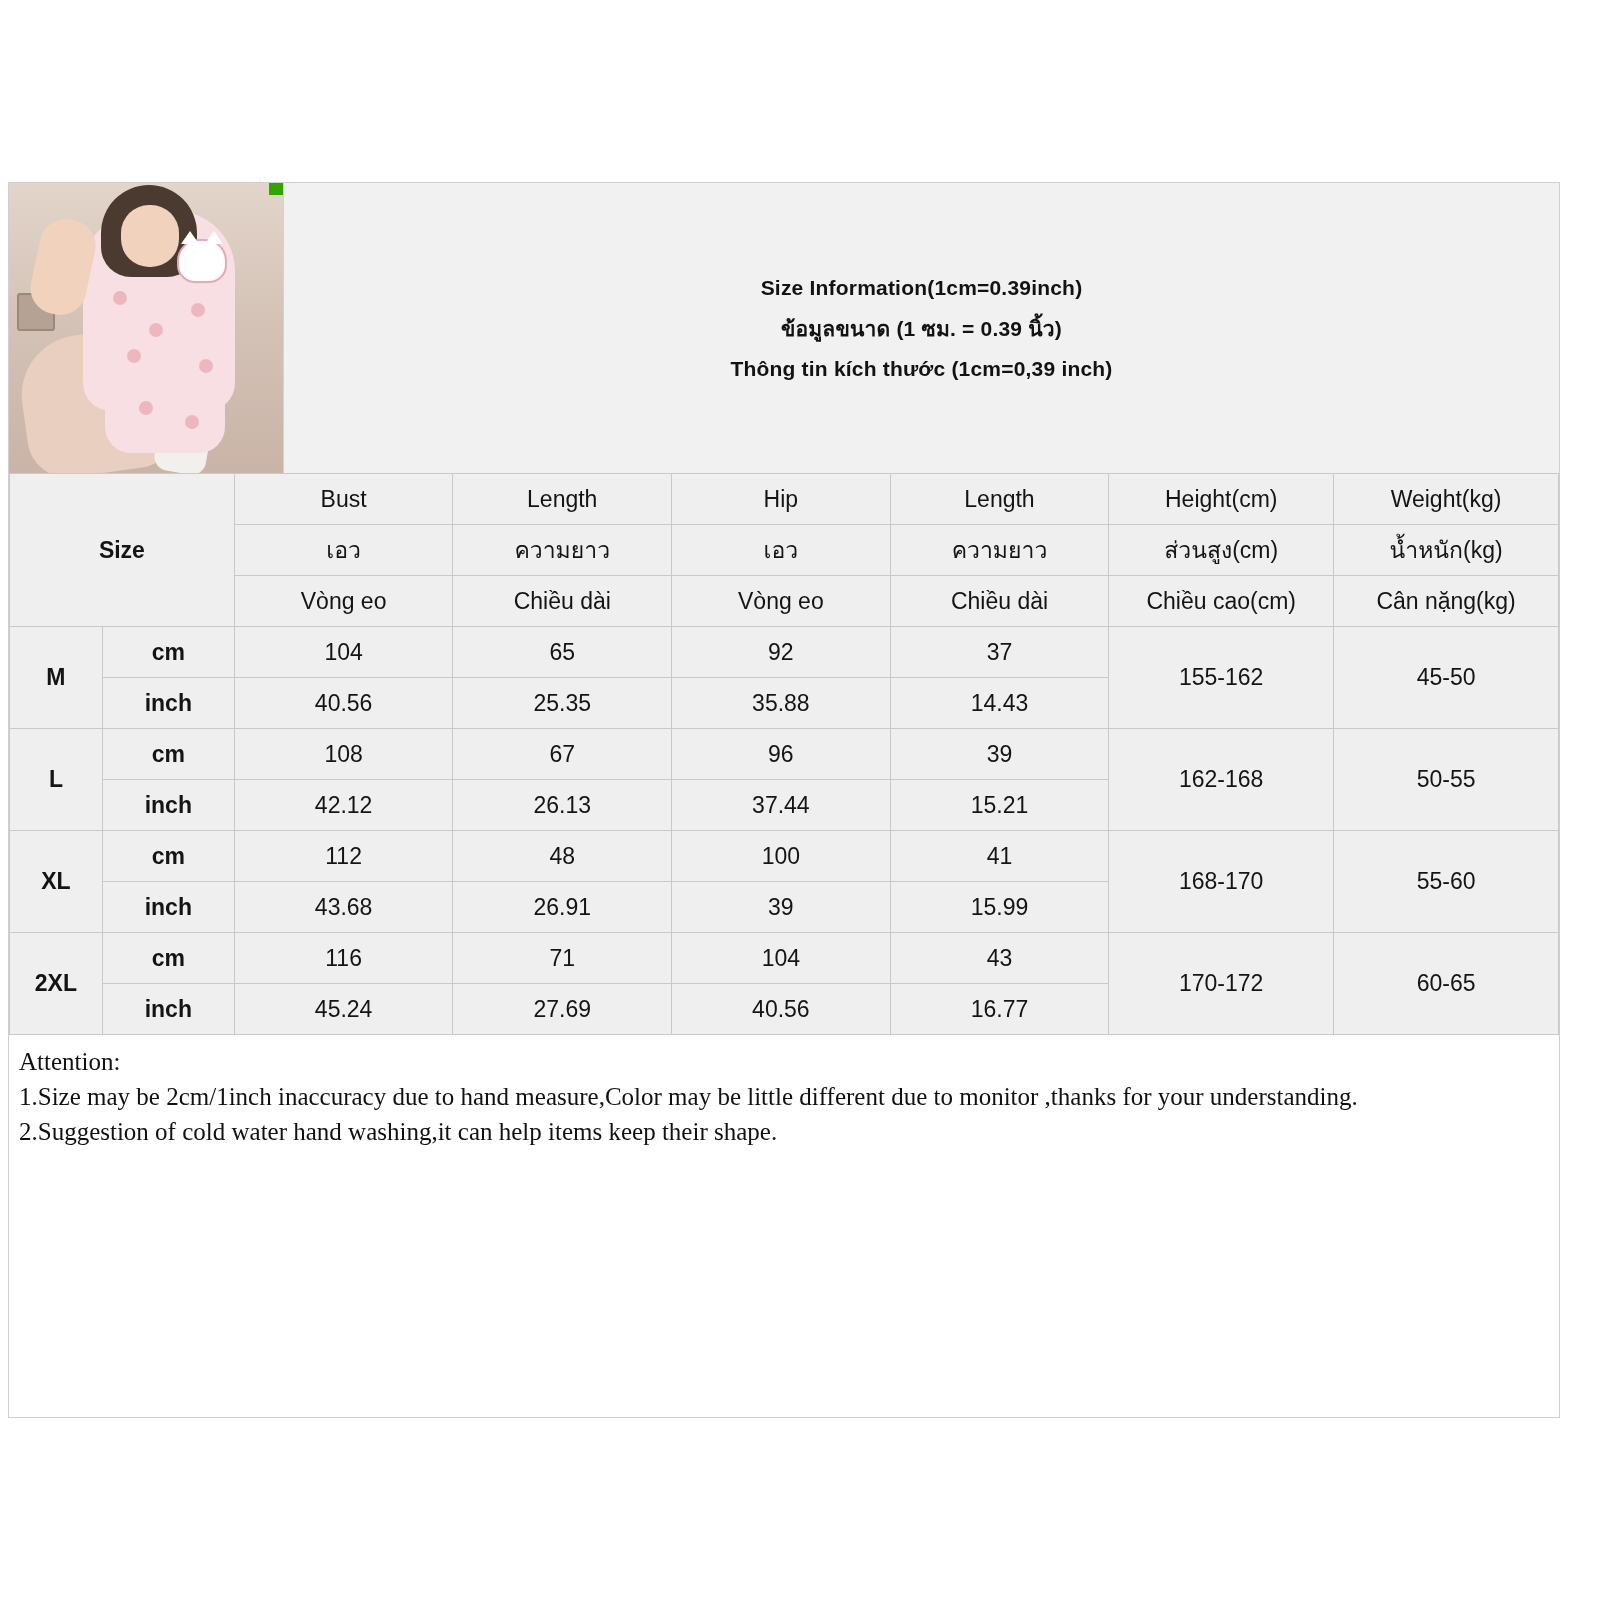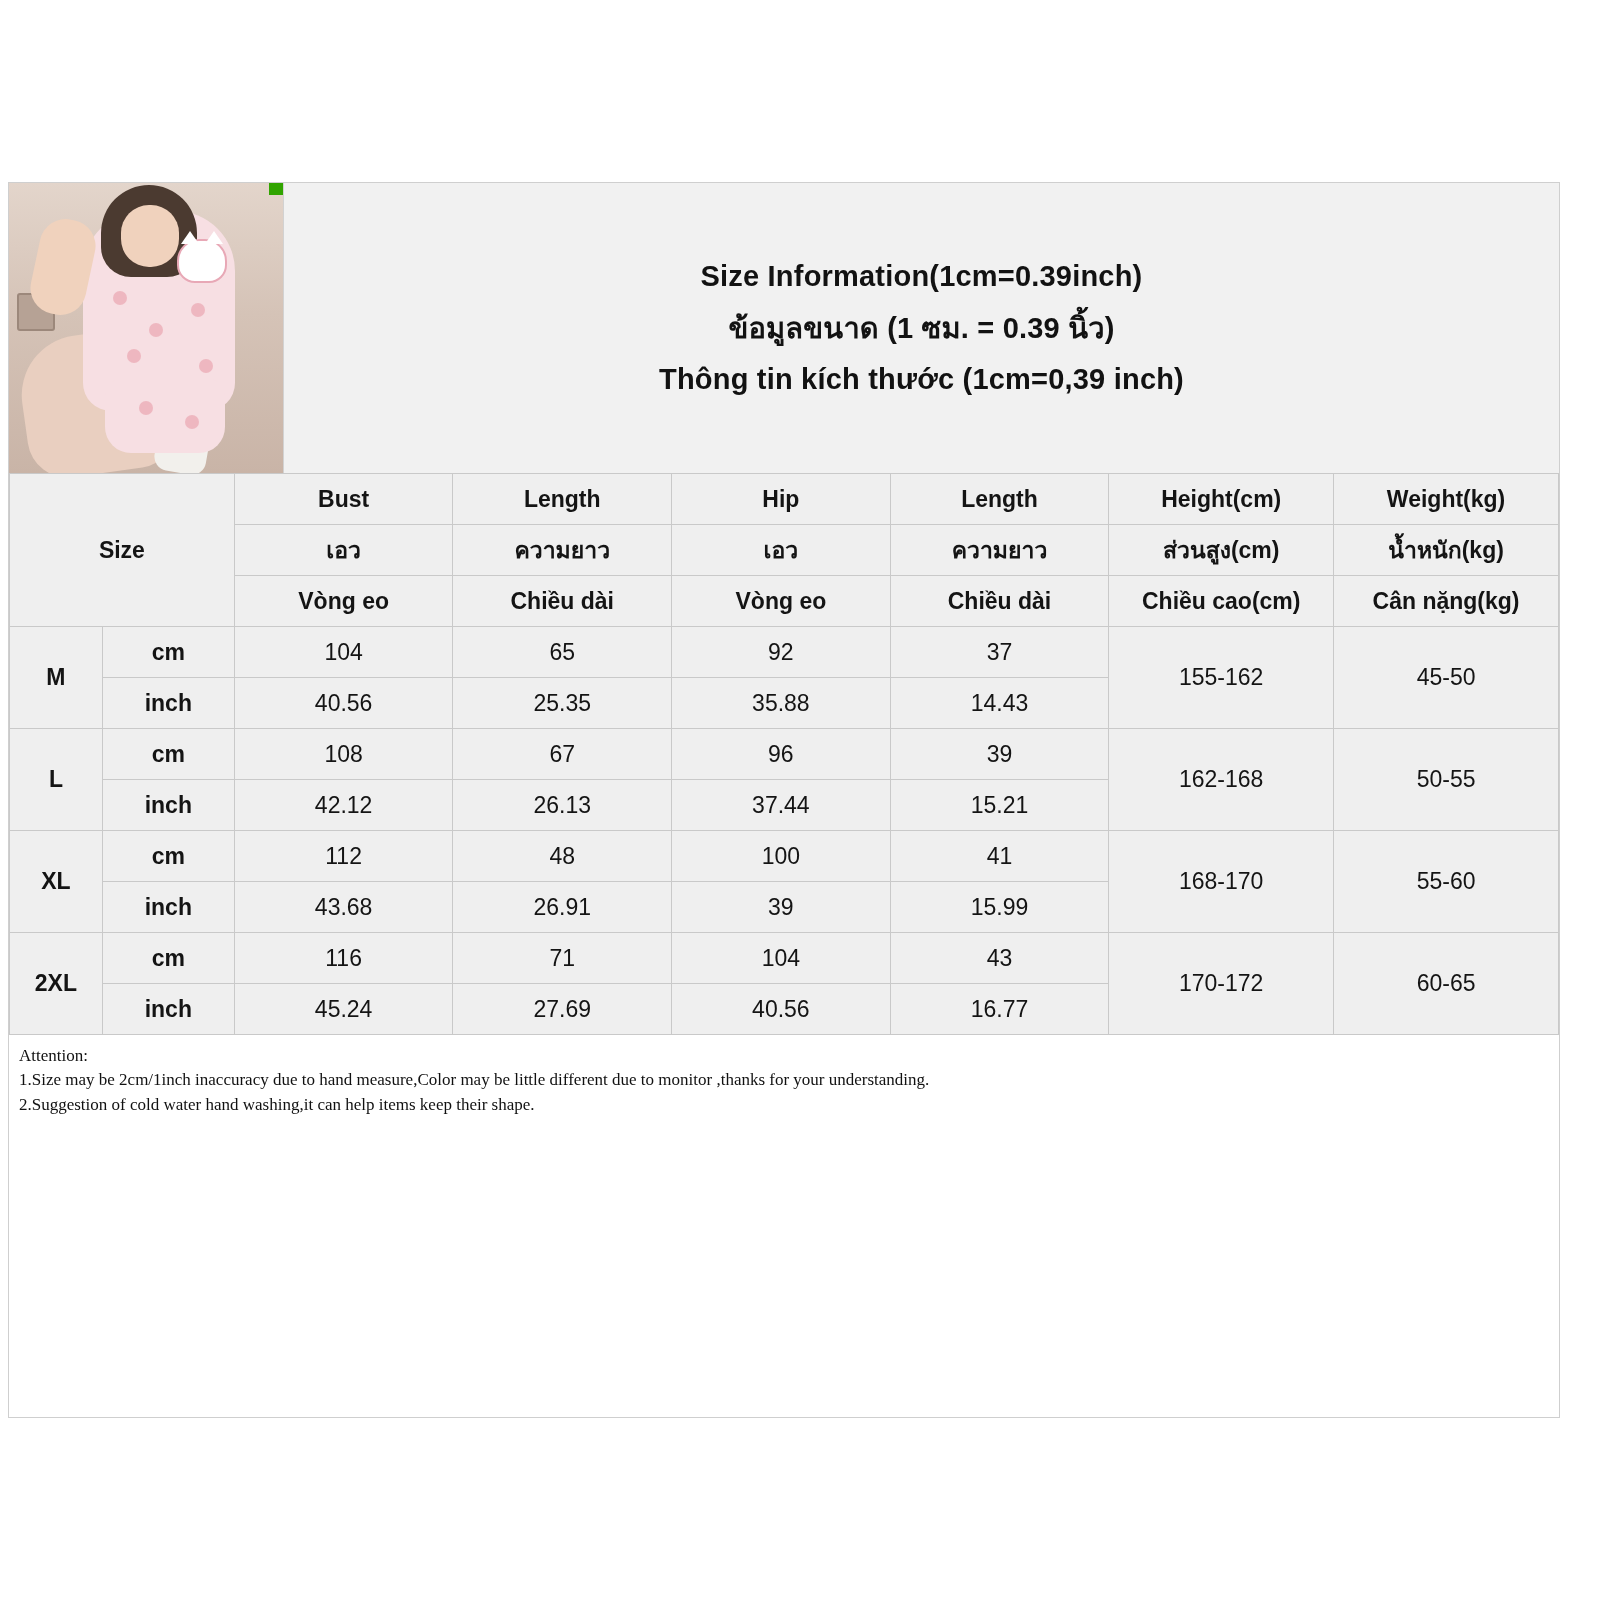--- a/index.html
+++ b/index.html
@@ -110,21 +110,21 @@
   .title-box {
     flex: 1;
     background: #f1f1f1;
     display: flex;
     flex-direction: column;
     align-items: center;
     justify-content: center;
     gap: 12px;
   }
   .title-line {
-    font-size: 29px;
+    font-size: 21px;
     font-weight: bold;
     color: #121212;
     letter-spacing: .2px;
     text-align: center;
     white-space: nowrap;
   }
 
   
   table.size {
     border-collapse: collapse;
@@ -140,21 +140,21 @@
     background: #efefef;
     padding: 0;
     height: 50px;
   }
   .col-size   { width: 90px; }
   .col-unit   { width: 128px; }
   .col-m      { width: 212px; }
   .col-hw     { width: 218px; }
 
   th.hdr {
-    font-weight: bold;
+    font-weight: normal;
     font-size: 24px;
     background: #ececec;
   }
   td.size-cell {
     font-weight: bold;
     font-size: 27px;
     background: #e4e4e4;
   }
   td.unit-cell {
     font-weight: bold;
@@ -168,21 +168,21 @@
     background: #ececec;
     margin-left: 30px;
   }
   td.val { font-size: 24px; }
   td.hw { font-size: 24px; }
 
   
   .attention {
     padding: 10px 10px 0 10px;
     font-family: "Liberation Serif", serif;
-    font-size: 17px;
+    font-size: 25px;
     line-height: 1.32;
     color: #111111;
   }
   .attention p { margin: 0 0 2px 0; }
 </style>
 </head>
 <body>
 
 <div id="sheet">
 

